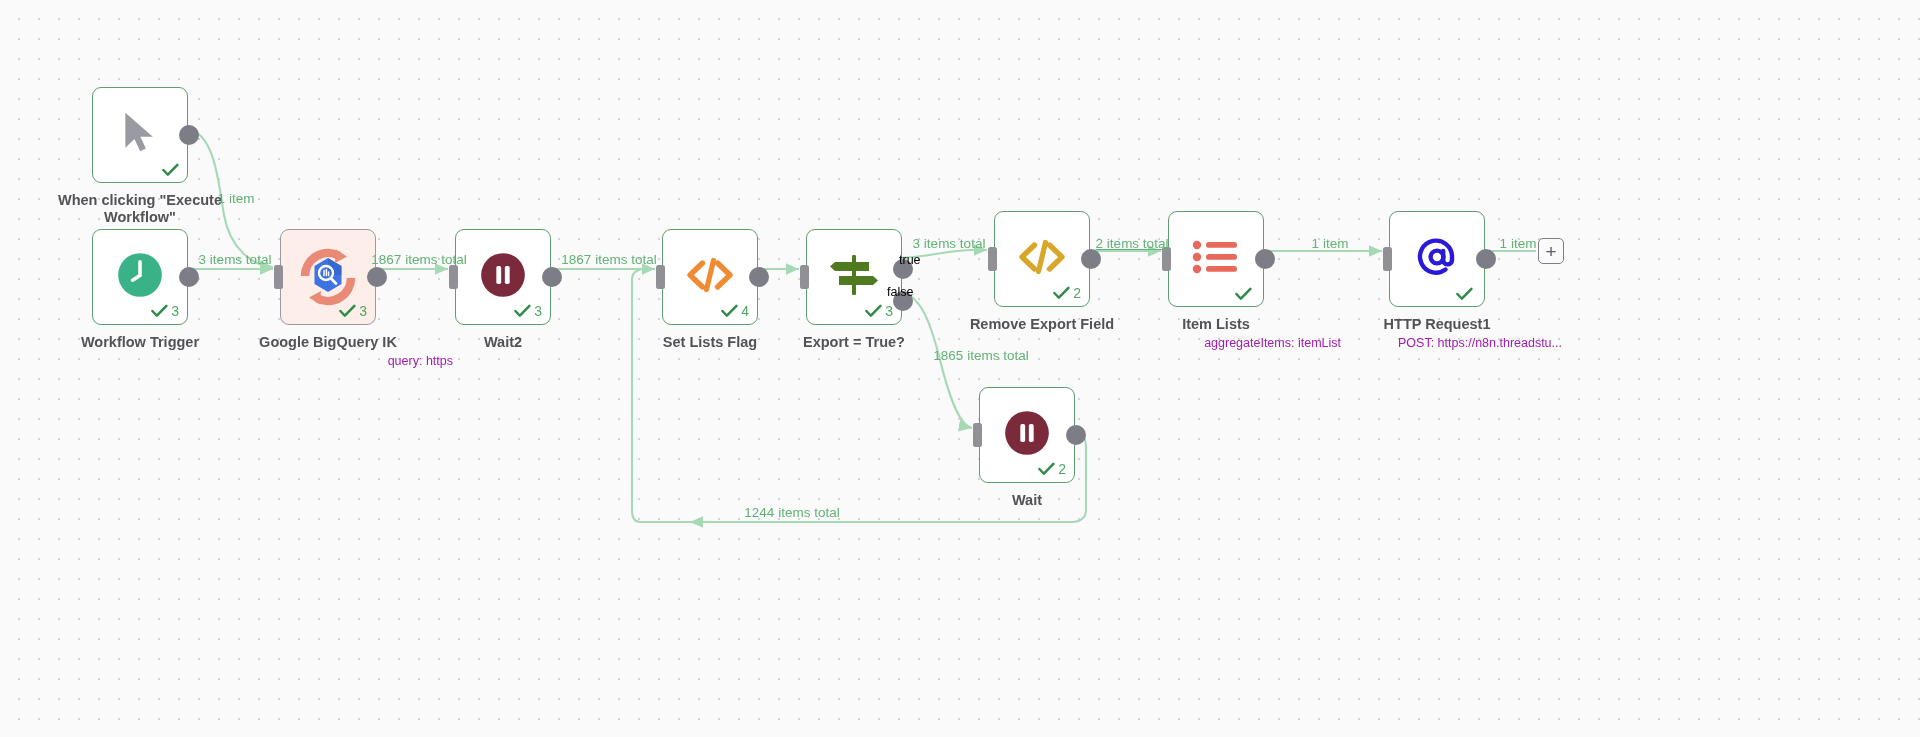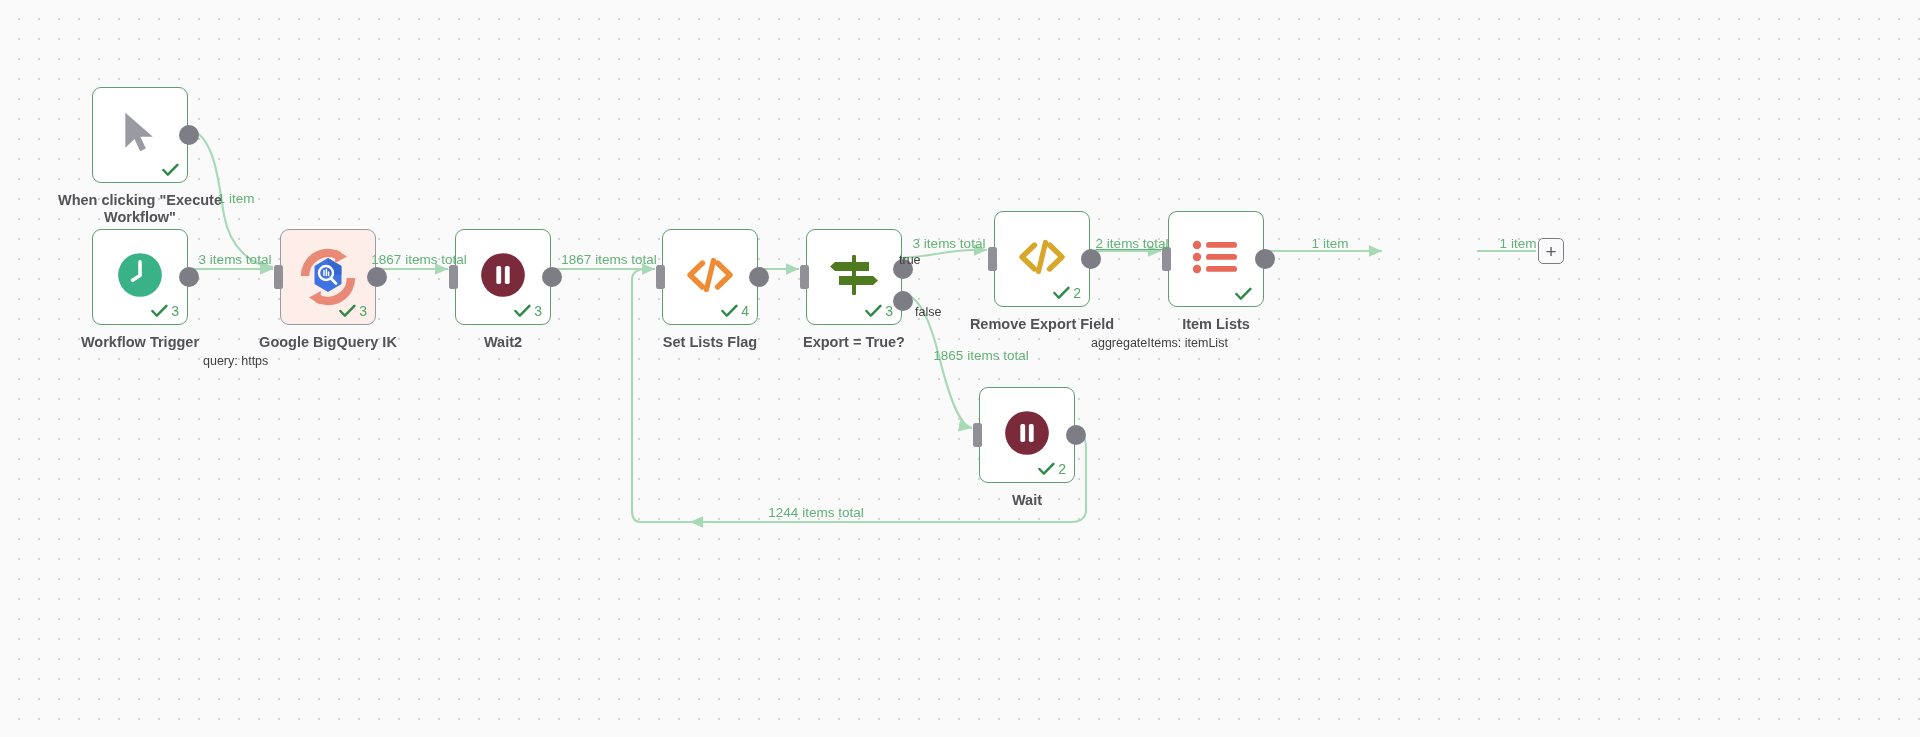--- a/index.html
+++ b/index.html
@@ -47,23 +47,23 @@
     font-weight: bold;
     color: #525257;
     line-height: 1.15;
     white-space: pre-line;
   }
   .node-sub {
     position: absolute;
     left: 50%;
     transform: translateX(-50%);
     width: 250px;
-    text-align: left;
+    text-align: right;
     font-size: 12.5px;
-    color: #404040;
+    color: #a21caf;
     white-space: nowrap;
   }
   .node-sub.one-line { top: 124px; }
   .status {
     position: absolute;
     right: 8px; bottom: 5px;
     display: flex;
     align-items: center;
     gap: 3px;
     font-size: 14px;
@@ -85,21 +85,21 @@
     transform: translateY(-50%);
     width: 20px; height: 20px;
     background: #7d7d86;
     border-radius: 50%;
   }
   .port-out.p-true { top: 29px; transform: none; }
   .port-out.p-false { top: 61px; transform: none; }
   .port-tag {
     position: absolute;
     font-size: 12.5px;
-    color: #404040;
+    color: #000000;
     left: 14px;
   }
   .port-tag.t-true { top: 23px; }
   .port-tag.t-false { top: 55px; }
   .edge-label {
     position: absolute;
     font-size: 13.5px;
     color: #62b276;
     white-space: nowrap;
     transform: translateX(-50%);
@@ -264,21 +264,21 @@
       <svg width="50" height="46" viewBox="0 0 50 46">
         <rect x="23" y="3" width="4" height="40" rx="1.3" fill="#4f7a1f"></rect>
         <path d="M6 10 L40 10 L40 19 L6 19 L1 14.5 Z" fill="#4f7a1f"></path>
         <path d="M44 24 L10 24 L10 33 L44 33 L49 28.5 Z" fill="#4f7a1f"></path>
       </svg>
     </span>
     <span class="port-in"></span>
     <span class="port-out p-true"></span>
     <span class="port-out p-false"></span>
     <span class="port-tag t-true" style="left:92px;">true</span>
-    <span class="port-tag t-false" style="left:108px;margin-top:20px;">false</span>
+    <span class="port-tag t-false" style="left:80px;">false</span>
     <span class="status">
       <svg width="17" height="14" viewBox="0 0 18 14">
         <path d="M1.5 7 L6.2 12 L16.3 1.6" stroke="#2f8a47" stroke-width="2.6" fill="none" stroke-linecap="round" stroke-linejoin="round"></path>
       </svg>
       <span>3</span>
     </span>
     <div class="node-label">Export = True?</div>
   </div>
 
   <div class="node" style="left:994px; top:211px;">
@@ -316,20 +316,38 @@
     <span class="status">
       <svg width="17" height="14" viewBox="0 0 18 14">
         <path d="M1.5 7 L6.2 12 L16.3 1.6" stroke="#2f8a47" stroke-width="2.6" fill="none" stroke-linecap="round" stroke-linejoin="round"></path>
       </svg>
       <span></span>
     </span>
     <div class="node-label">Item Lists</div>
     <div class="node-sub one-line">aggregateItems: itemList</div>
   </div>
 
+  <div class="node" style="left:1389px; top:211px;">
+    <span>
+      <svg width="50" height="50" viewBox="0 0 50 50">
+        <path d="M33.5 37.5 A 16 16 0 1 1 40 25 L 40 28 A 4.4 4.4 0 0 1 31.2 28 L 31.2 19" fill="none" stroke="#2a19d8" stroke-width="4.4" stroke-linecap="round"></path>
+        <circle cx="25" cy="25" r="6.4" fill="none" stroke="#2a19d8" stroke-width="4.4"></circle>
+      </svg>
+    </span>
+    <span class="port-in"></span>
+    <span class="port-out"></span>
+    <span class="status">
+      <svg width="17" height="14" viewBox="0 0 18 14">
+        <path d="M1.5 7 L6.2 12 L16.3 1.6" stroke="#2f8a47" stroke-width="2.6" fill="none" stroke-linecap="round" stroke-linejoin="round"></path>
+      </svg>
+      <span></span>
+    </span>
+    <div class="node-label">HTTP Request1</div>
+    <div class="node-sub one-line">POST: https://n8n.threadstu...</div>
+  </div>
 
   <div class="node" style="left:979px; top:387px;">
     <span>
       <svg width="46" height="46" viewBox="0 0 40 40">
         <circle cx="20" cy="20" r="19" fill="#7b2a3c"></circle>
         <rect x="14.2" y="12.2" width="4.2" height="15.6" rx="1.5" fill="#ffffff"></rect>
         <rect x="21.6" y="12.2" width="4.2" height="15.6" rx="1.5" fill="#ffffff"></rect>
       </svg>
     </span>
     <span class="port-in"></span>
@@ -345,17 +363,17 @@
 
   <span class="edge-label" style="left:222px; top:191px;">1 item</span>
   <span class="edge-label" style="left:221px; top:252px;">3 items total</span>
   <span class="edge-label" style="left:405px; top:252px;">1867 items total</span>
   <span class="edge-label" style="left:595px; top:252px;">1867 items total</span>
   <span class="edge-label" style="left:935px; top:236px;">3 items total</span>
   <span class="edge-label" style="left:1118px; top:236px;text-decoration:underline;">2 items total</span>
   <span class="edge-label" style="left:1316px; top:236px;">1 item</span>
   <span class="edge-label" style="left:1504px; top:236px;">1 item</span>
   <span class="edge-label" style="left:927px; top:348px;margin-left:40px;">1865 items total</span>
-  <span class="edge-label" style="left:778px; top:505px;margin-left:24px;">1244 items total</span>
+  <span class="edge-label" style="left:778px; top:505px;">1244 items total</span>
 
   <div class="plus-btn" style="left:1538px; top:238px;">+</div>
 
 </div>
 
 </body></html>

